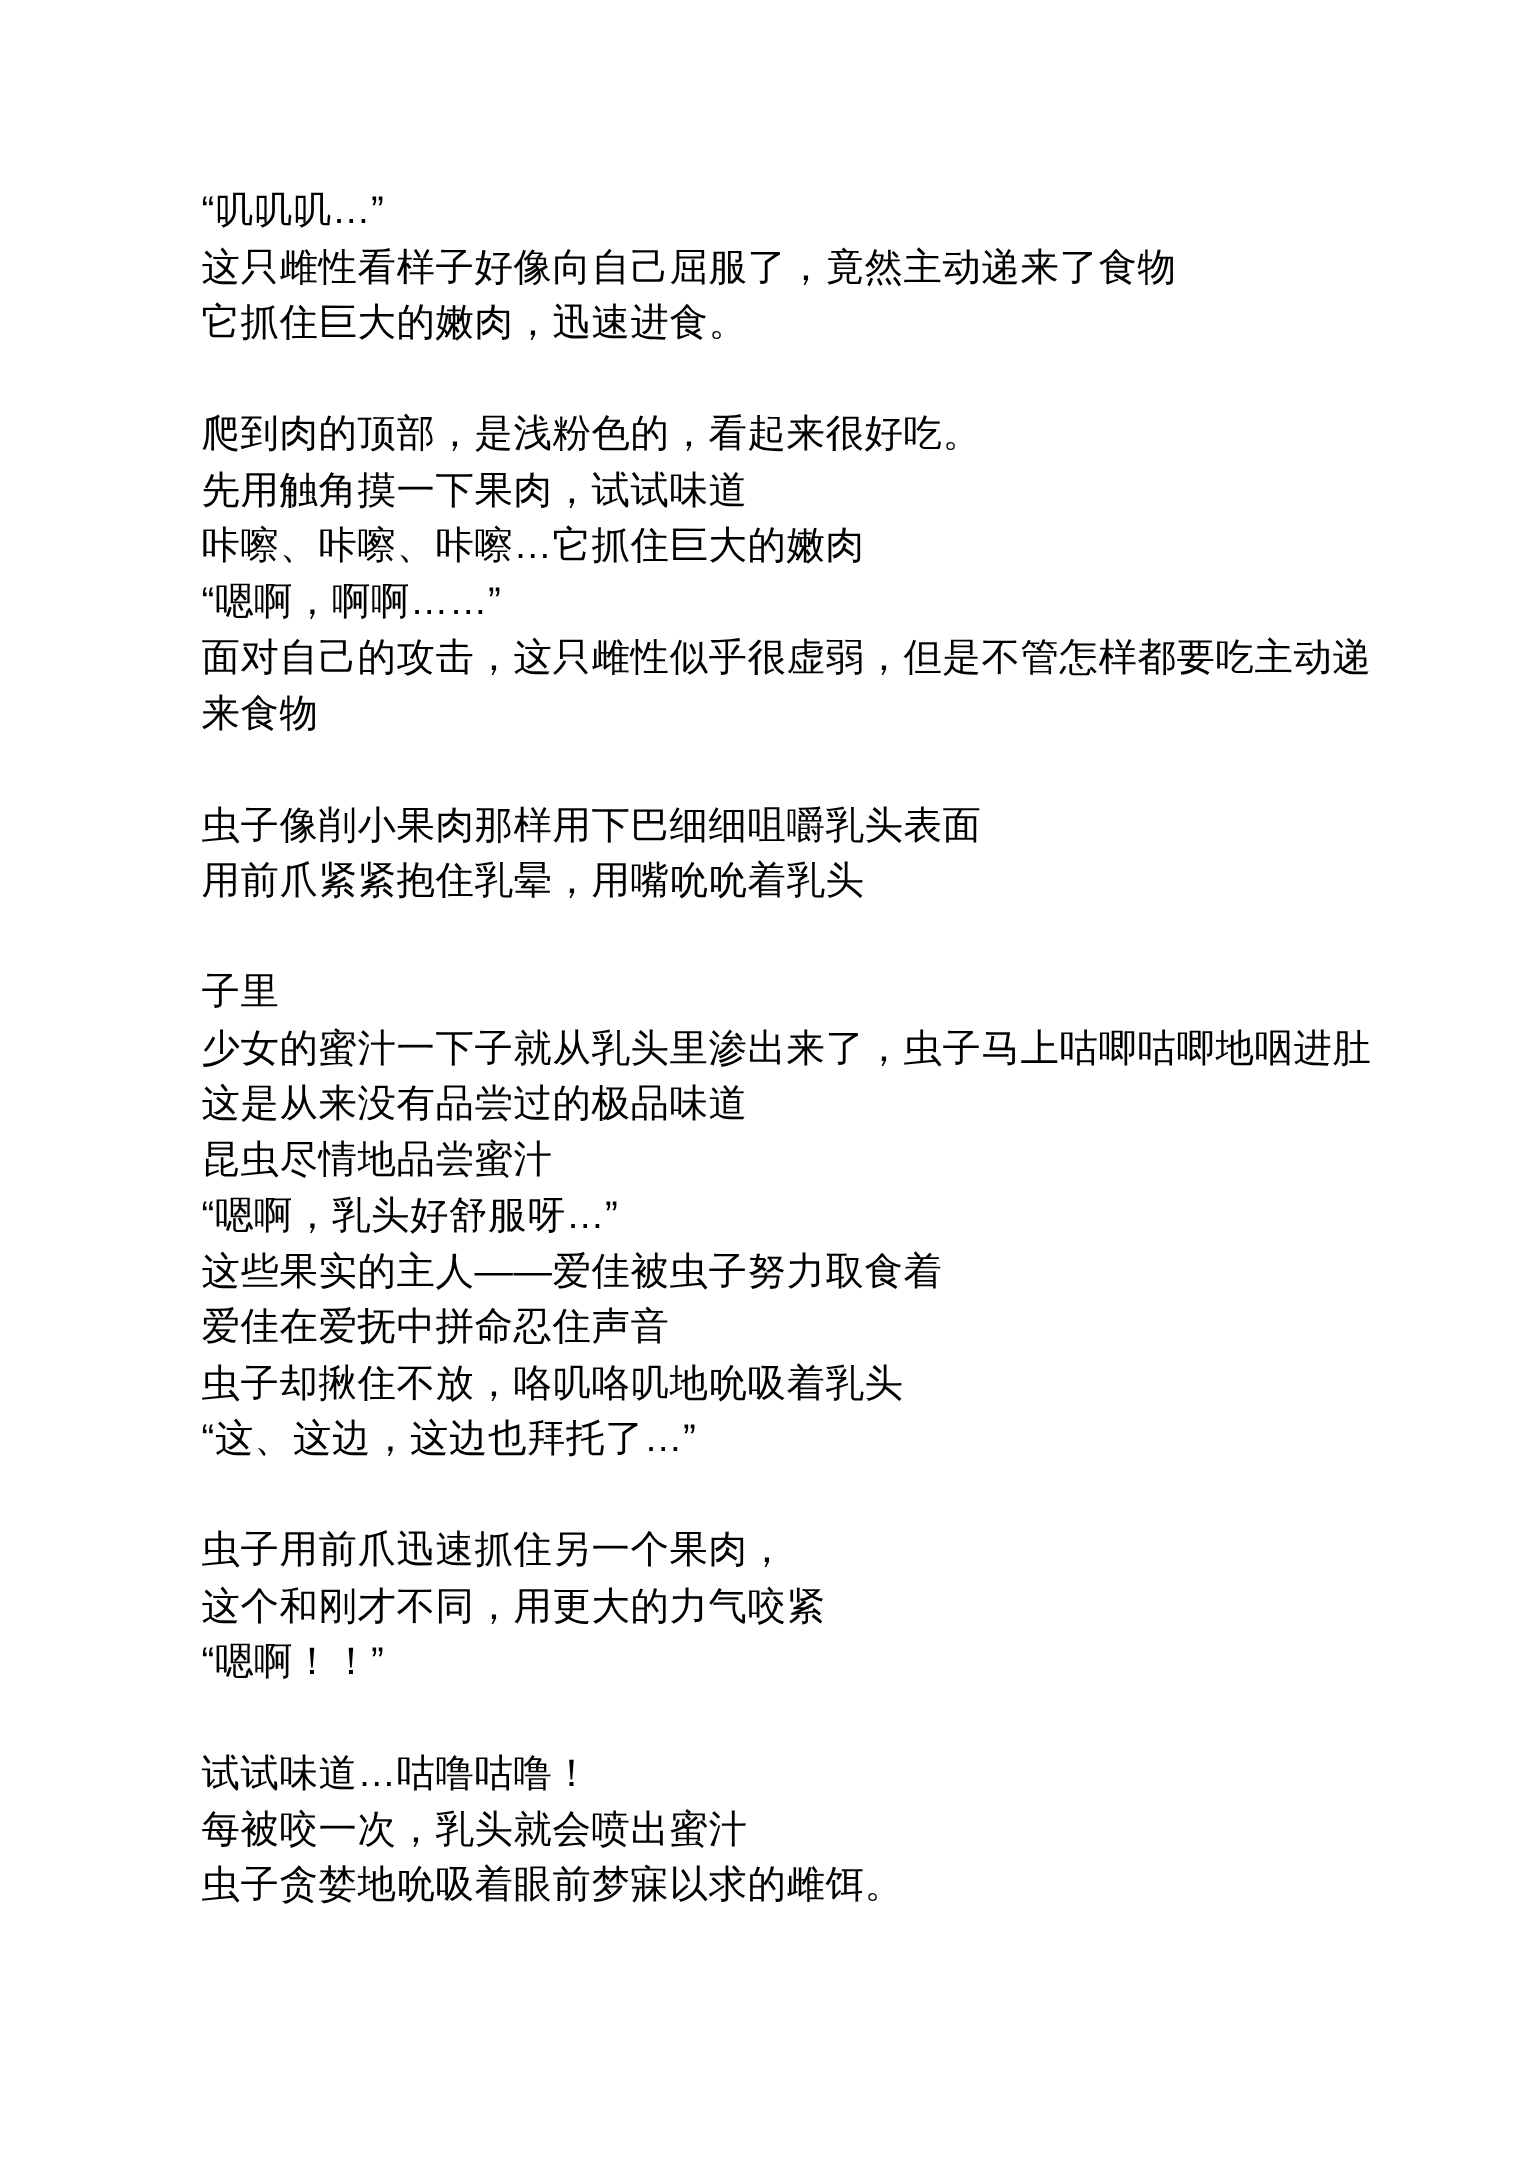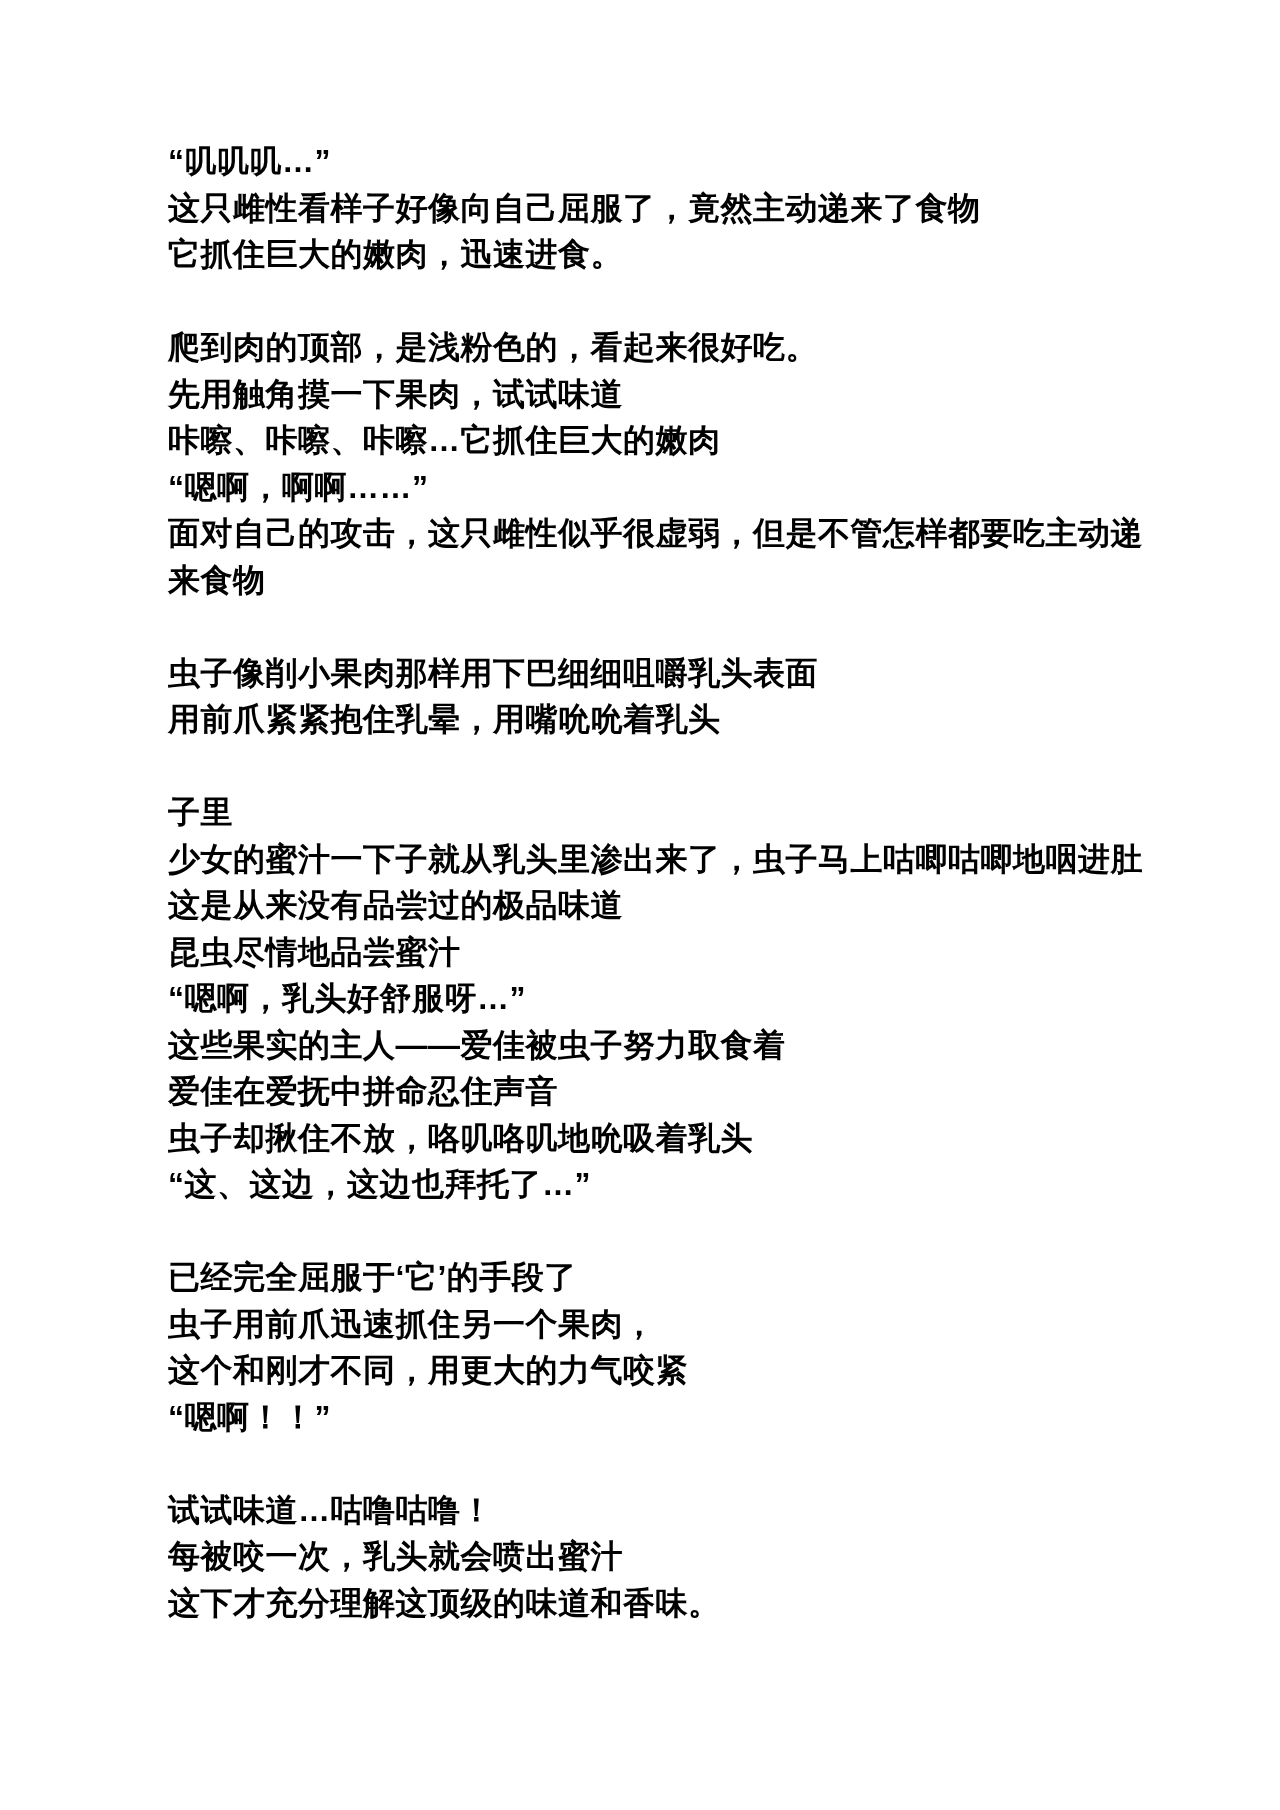--- a/index.html
+++ b/index.html
@@ -11,26 +11,26 @@
     position: relative;
     width: 1280px;
     height: 1810px;
     background: #ffffff;
     overflow: hidden;
     font-family: "Liberation Sans", sans-serif;
   }
   .text-block {
     position: absolute;
     left: 168px;
-    top: 138px;
+    top: 152px;
     width: 980px;
     color: #000000;
     font-size: 32px;
     line-height: 46.5px;
-    font-weight: 700;
+    font-weight: 400;
     letter-spacing: 0.5px;
   }
   .paragraph {
     margin: 0 0 46.5px 0;
     padding: 0;
   }
   .paragraph:last-child {
     margin-bottom: 0;
   }
   .text-line {
@@ -66,24 +66,23 @@
         <div class="text-line">少女的蜜汁一下子就从乳头里渗出来了，虫子马上咕唧咕唧地咽进肚</div>
         <div class="text-line">这是从来没有品尝过的极品味道</div>
         <div class="text-line">昆虫尽情地品尝蜜汁</div>
         <div class="text-line">“嗯啊，乳头好舒服呀…”</div>
         <div class="text-line">这些果实的主人——爱佳被虫子努力取食着</div>
         <div class="text-line">爱佳在爱抚中拼命忍住声音</div>
         <div class="text-line">虫子却揪住不放，咯叽咯叽地吮吸着乳头</div>
         <div class="text-line">“这、这边，这边也拜托了…”</div>
       </div>
       <div class="paragraph">
-        <div class="text-line">已经完全屈服于‘它’的手段了</div>
         <div class="text-line">虫子用前爪迅速抓住另一个果肉，</div>
         <div class="text-line">这个和刚才不同，用更大的力气咬紧</div>
         <div class="text-line">“嗯啊！！”</div>
       </div>
       <div class="paragraph">
         <div class="text-line">试试味道…咕噜咕噜！</div>
         <div class="text-line">每被咬一次，乳头就会喷出蜜汁</div>
-        <div class="text-line">这下才充分理解这顶级的味道和香味。</div>
+        <div class="text-line">虫子贪婪地吮吸着眼前梦寐以求的雌饵。</div>
       </div>
     </div>
 </div>
 
 </body></html>

